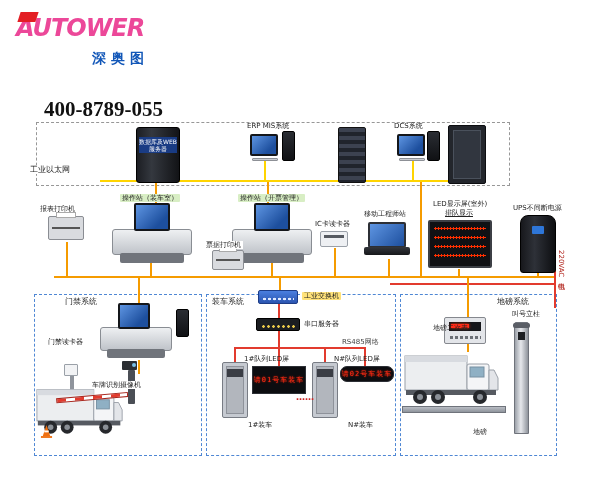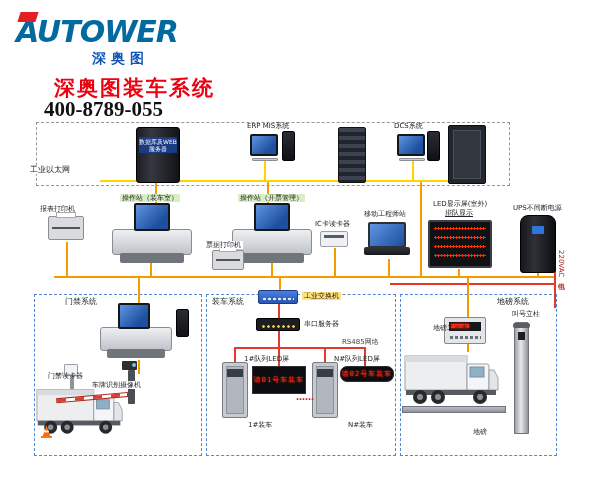--- a/index.html
+++ b/index.html
@@ -83,38 +83,37 @@
   .cam .lens { position:absolute; right:1px; top:2px; width:4px; height:4px; background:#79c0e8; border-radius:50%; }
 
   .reader { position:absolute; background:#f2f3f5; border:1px solid #9aa0a8; border-radius:1px; z-index:4; }
   .readerpost { position:absolute; background:#8f949c; z-index:3; }
 
   .icreader { position:absolute; background:#eef0f3; border:1px solid #9aa0a8; border-radius:2px; z-index:3; }
   .icreader .slot { position:absolute; left:3px; top:3px; right:3px; height:3px; background:#565a61; }
 
   .platform { position:absolute; background:linear-gradient(180deg,#b9bdc4,#8f949c); border:1px solid #6f737b; z-index:2; }
 
-  .logo { position:absolute; left:16px; top:14px; font-size:30px; font-weight:800; font-style:italic; color:#0369a1; letter-spacing:-1px; z-index:6; }
+  .logo { position:absolute; left:16px; top:14px; font-size:24px; font-weight:800; font-style:italic; color:#ec4899; letter-spacing:-1px; z-index:6; }
   .logomark { position:absolute; left:19px; top:12px; width:18px; height:10px; background:#e31e24; transform:skewX(-18deg); z-index:7; }
   .logosub { position:absolute; left:92px; top:50px; font-size:14px; font-weight:700; color:#1257b8; letter-spacing:5px; z-index:6; }
   .title { position:absolute; left:54px; top:74px; font-size:21px; font-weight:700; color:#ee0011; letter-spacing:2px; z-index:6; }
   .phone { position:absolute; left:44px; top:97px; font-size:21px; font-weight:700; color:#111; font-family:"Liberation Serif",serif; z-index:6; }
 
   .vert { writing-mode:vertical-rl; }
   .more { color:#cc2222; font-weight:700; font-size:9px; }
 </style>
 </head>
 <body>
 
 <div class="canvas">
 
   <div class="logomark"></div>
   <div class="logo">AUTOWER</div>
   <div class="logosub">深奥图</div>
-  <div class="title">深奥图装车系统</div>
   <div class="phone">400-8789-055</div>
 
   <div class="dashedbox" style="left:36px;top:122px;width:474px;height:64px;"></div>
   <div class="bluebox" style="left:34px;top:294px;width:168px;height:162px;"></div>
   <div class="bluebox" style="left:206px;top:294px;width:190px;height:162px;"></div>
   <div class="bluebox" style="left:400px;top:294px;width:157px;height:162px;"></div>
 
   <div class="line yellow" style="left:100px;top:180px;width:360px;height:2px;"></div>
   <div class="line yellow" style="left:264px;top:158px;width:2px;height:22px;"></div>
   <div class="line yellow" style="left:412px;top:158px;width:2px;height:22px;"></div>
@@ -232,21 +231,21 @@
   <div class="lbl" style="left:65px;top:297px;">门禁系统</div>
   <div class="ws" style="left:100px;top:303px;width:72px;height:56px;">
     <div class="mon" style="left:18px;top:0;width:32px;height:26px;">
         <div class="scr"></div>
       </div>
     <div class="body-sm"></div>
       <div class="panel-sm"></div>
   </div>
   <div class="twr" style="left:176px;top:309px;width:13px;height:28px;"></div>
 
-  <div class="lbl s7" style="left:48px;top:372px;">门禁读卡器</div>
+  <div class="lbl s7" style="left:48px;top:338px;">门禁读卡器</div>
   <div class="readerpost" style="left:70px;top:374px;width:4px;height:20px;"></div>
   <div class="reader" style="left:64px;top:364px;width:14px;height:12px;"></div>
 
   <div class="lbl s7 whitebg" style="left:90px;top:381px;z-index:7;">车牌识别摄像机</div>
   <div class="gatepost" style="left:128px;top:370px;width:7px;height:34px;"></div>
   <div class="cam" style="left:122px;top:361px;width:15px;height:9px;">
       <div class="lens"></div>
     </div>
   <div class="gatearm" style="left:56px;top:392px;width:72px;"></div>
 

